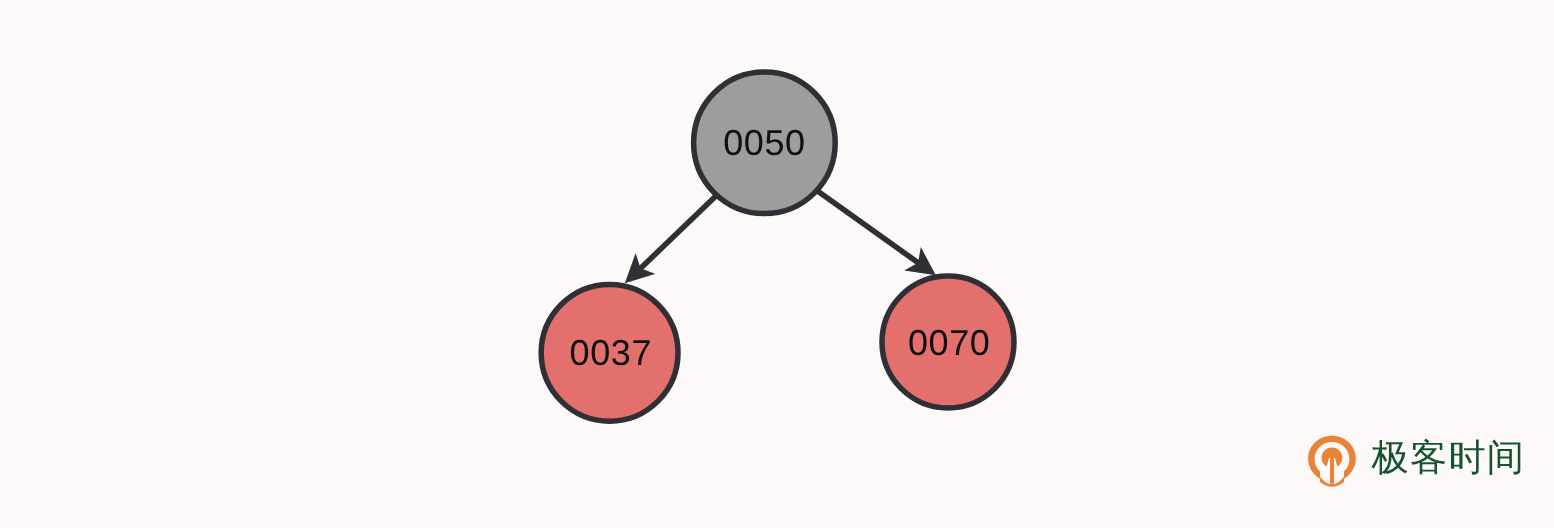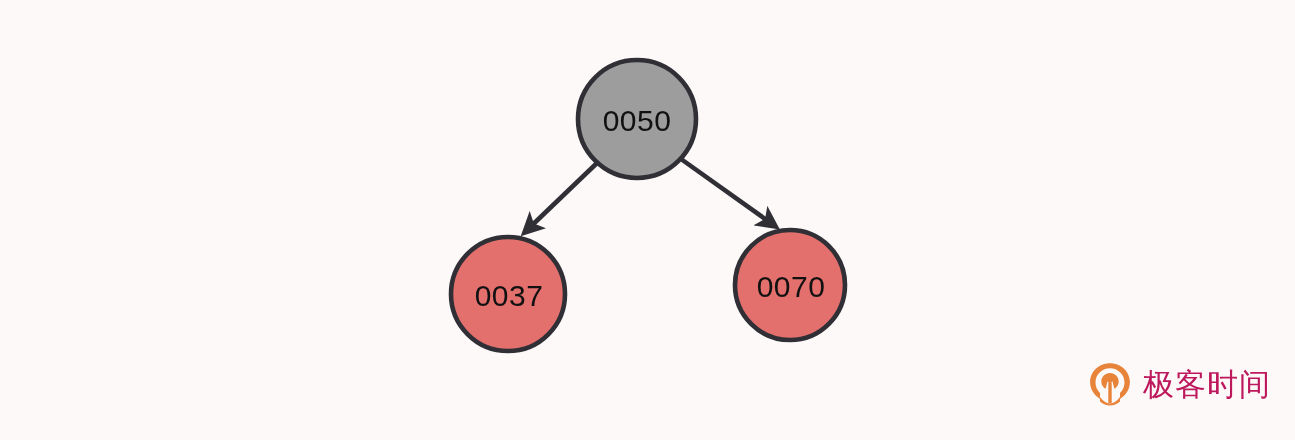--- a/index.html
+++ b/index.html
@@ -44,24 +44,24 @@
     align-items: center;
     gap: 9px;
   }
   #logo-mark {
     width: 48px;
     height: 48px;
     display: block;
   }
   #logo-text {
     font-size: 31px;
-    color: #be185d;
+    color: #14532d;
     letter-spacing: 1px;
     line-height: 1;
-    font-family: Liberation Sans, sans-serif;
+    font-family: Liberation Mono, monospace;
     white-space: nowrap;
   }
 </style>
 </head>
 <body>
 
 <div id="stage">
 
   <svg id="tree-svg" viewBox="0 0 1295 440" xmlns="http://www.w3.org/2000/svg">
     <defs>

